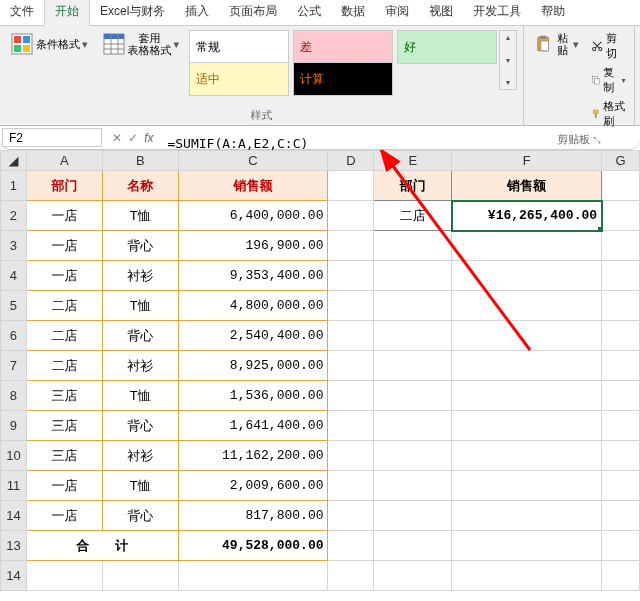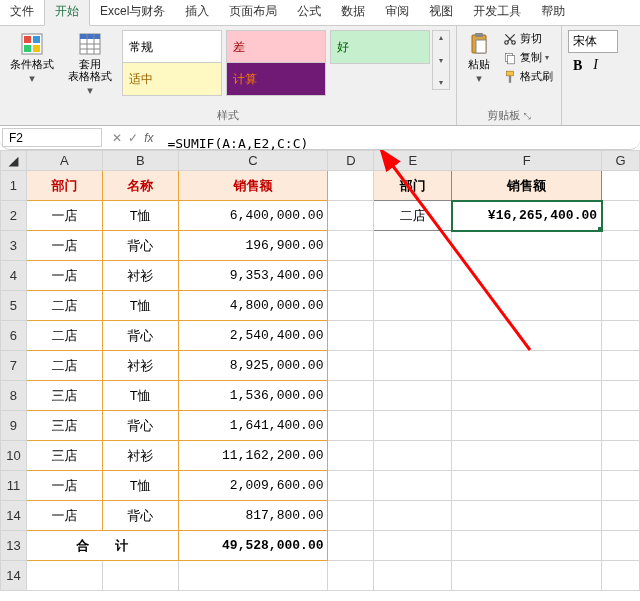--- a/index.html
+++ b/index.html
@@ -9,32 +9,32 @@
   .tabs { display: flex; background: #fff; border-bottom: 1px solid #ccc; height: 26px; align-items: flex-end; }
   .tab { padding: 5px 10px; color: #333; cursor: pointer; }
   .tab.active { background: #f0f0f0; border: 1px solid #ccc; border-bottom: 1px solid #f0f0f0; position: relative; top: 1px; color: #217346; }
 
   
   .ribbon { background: #f0f0f0; border-bottom: 1px solid #bbb; height: 100px; display: flex; }
   .group { border-right: 1px solid #ccc; padding: 4px 6px 2px 6px; display: flex; flex-direction: column; justify-content: space-between; align-items: center; }
   .group-label { font-size: 11px; color: #666; text-align: center; width: 100%; padding-top: 2px; }
   .group-body { display: flex; gap: 6px; flex: 1; align-items: flex-start; }
 
-  .big-btn { display:flex; flex-direction:column; align-items:center; gap:2px; padding:2px 4px; cursor:pointer; }
+  .big-btn { display:flex; flex-direction:row; align-items:center; gap:2px; padding:2px 4px; cursor:pointer; }
   .big-btn .ic { width:24px; height:24px; }
   .big-btn span { font-size:11px; line-height:1.1; text-align:center; }
   .tri { font-size:8px; color:#555; }
 
   .styles-grid { display:grid; grid-template-columns: repeat(3, 100px); grid-template-rows: repeat(2, 28px); gap:4px; }
   .style-cell { border:1px solid #ccc; background:#fff; display:flex; align-items:center; padding:16px 6px; font-size:12px; }
   .sc-normal { background:#fff; }
   .sc-bad { background:#ffc7ce; color:#9c0006; }
   .sc-good { background:#c6efce; color:#006100; }
   .sc-neutral { background:#fef9c3; color:#9c6500; }
-  .sc-calc { background:#701a75; color:#fa7d00; }
+  .sc-calc { background:#000000; color:#fa7d00; }
   .sc-check { background:#a5a5a5; color:#fff; }
   .styles-more { width:18px; display:flex; flex-direction:column; justify-content:space-between; border:1px solid #ccc; padding:2px; font-size:8px; color:#555; align-items:center; }
 
   .clip-col { display:flex; flex-direction:column; gap:2px; }
   .clip-item { display:flex; align-items:center; gap:3px; font-size:11px; cursor:pointer; padding:1px 2px;}
   .clip-item svg { width:14px; height:14px; }
 
   .font-col { display:flex; flex-direction:column; gap:4px; }
   .font-sel { border:1px solid #aaa; background:#fff; padding:2px 4px; font-size:12px; width:50px; }
   .bold { font-weight:bold; font-family:"Times New Roman",serif; font-size:14px; border:1px solid transparent; padding:0 4px; cursor:pointer;}

